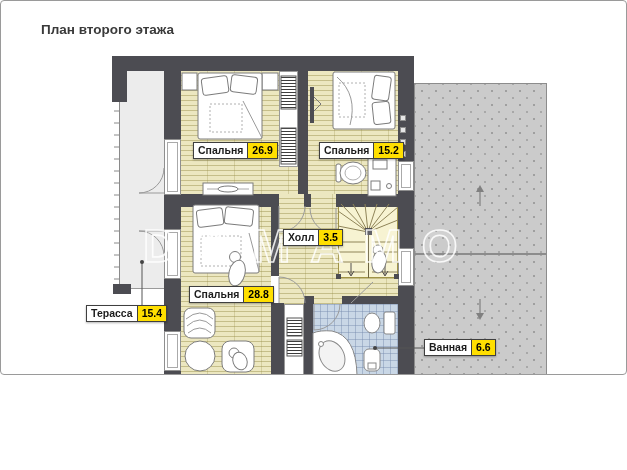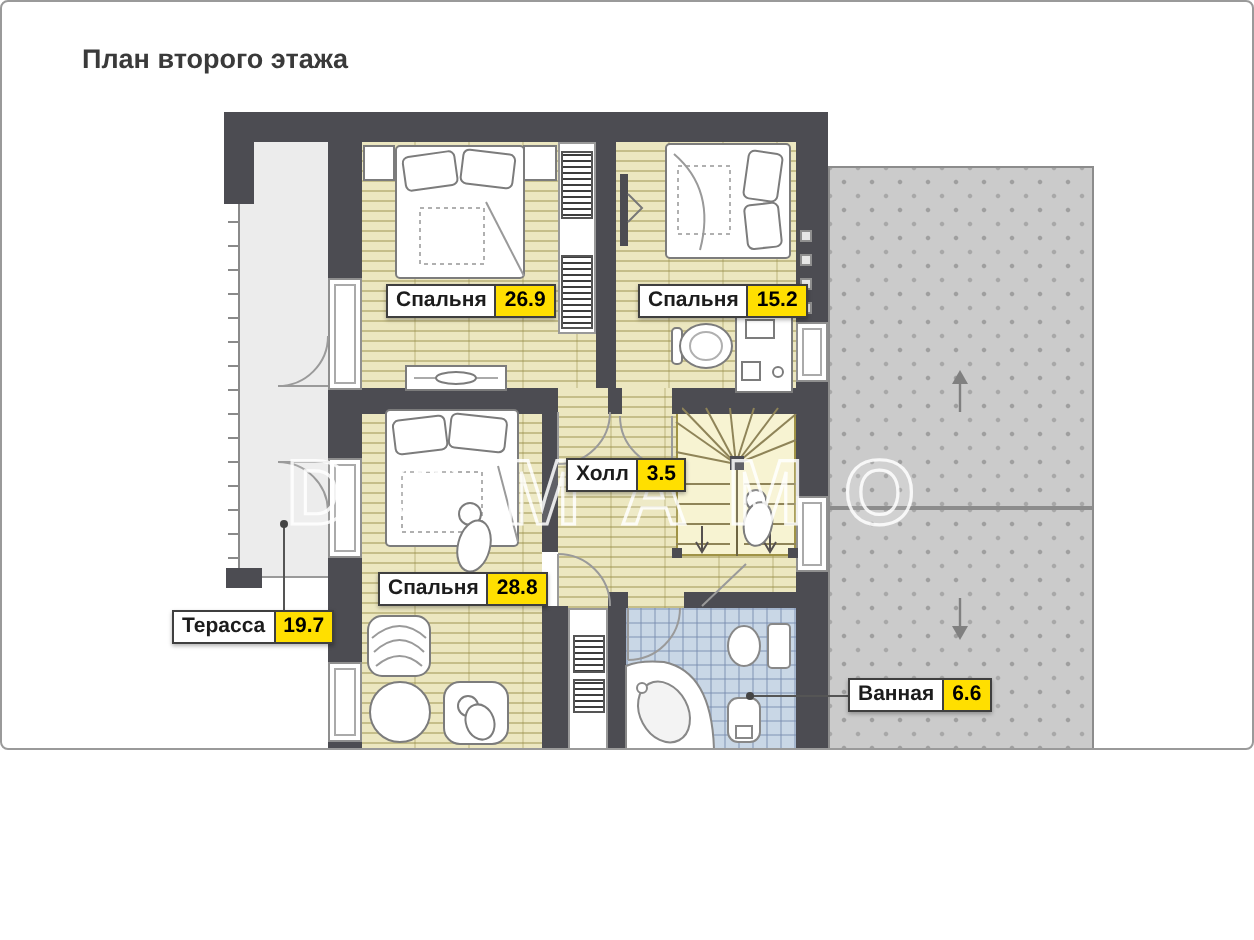--- a/index.html
+++ b/index.html
@@ -313,20 +313,20 @@
   <div class="abs lbl" style="left:282px;top:228px;">
     <span class="nm">Холл</span>
       <span class="vl">3.5</span>
   </div>
   <div class="abs lbl" style="left:188px;top:285px;">
     <span class="nm">Спальня</span>
       <span class="vl">28.8</span>
   </div>
   <div class="abs lbl" style="left:85px;top:304px;">
     <span class="nm">Терасса</span>
-      <span class="vl">19.7</span>
+      <span class="vl">15.4</span>
   </div>
   <div class="abs lbl" style="left:423px;top:338px;text-align:center;">
     <span class="nm">Ванная</span>
       <span class="vl">6.6</span>
   </div>
 
 </div>
 
 </body></html>

